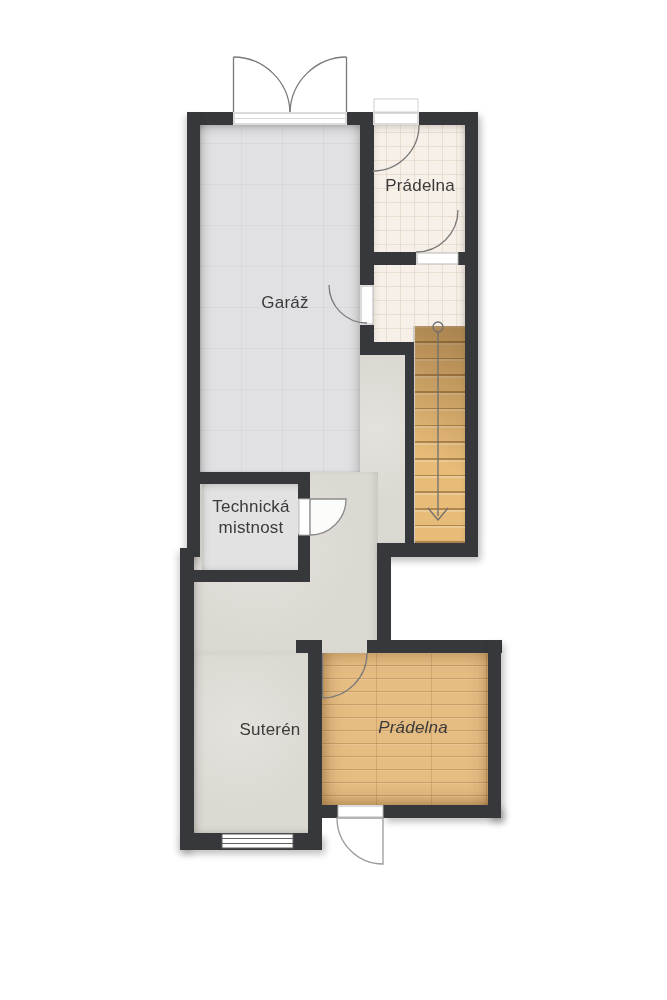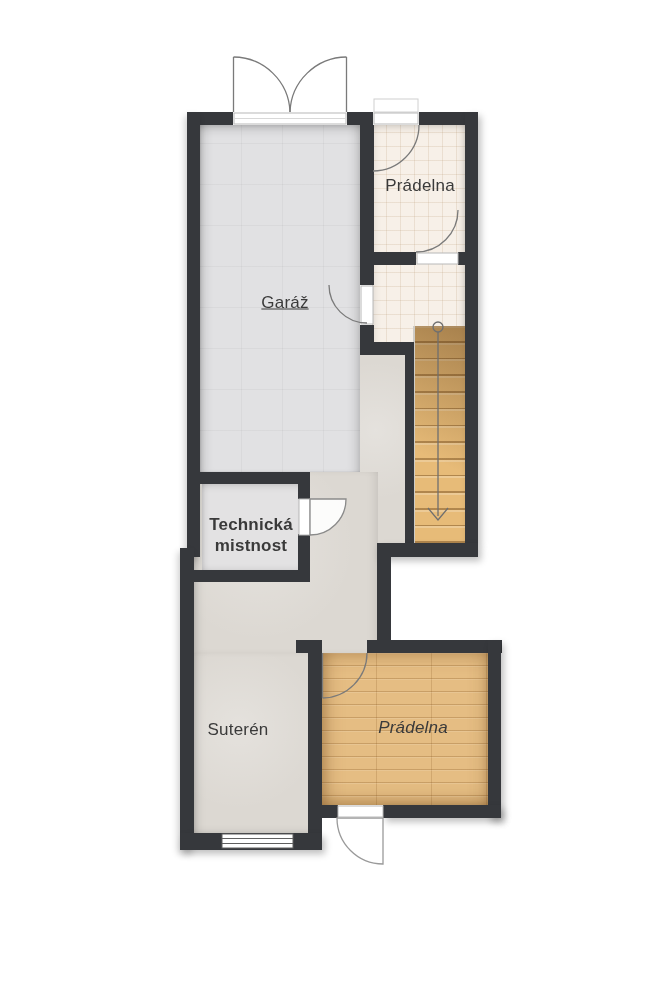--- a/index.html
+++ b/index.html
@@ -135,21 +135,21 @@
       </g>
 
       <g stroke="#6f6f6f">
         <circle cx="438" cy="327" r="5"></circle>
         <line x1="438" y1="332" x2="438" y2="516"></line>
         <path d="M428,508 L438,520 L448,508"></path>
       </g>
     </g>
   </svg>
 
-  <div class="room-label" style="left:285px;top:302px;text-decoration:underline;">Garáž</div>
+  <div class="room-label" style="left:285px;top:302px;">Garáž</div>
   <div class="room-label" style="left:420px;top:185px;">Prádelna</div>
-  <div class="room-label" style="left:251px;top:535px;font-weight:bold;">
+  <div class="room-label" style="left:251px;top:517px;">
     <div>Technická</div>
     <div>mistnost</div>
   </div>
-  <div class="room-label" style="left:238px;top:729px;">Suterén</div>
+  <div class="room-label" style="left:270px;top:729px;">Suterén</div>
   <div class="room-label" style="left:413px;top:727px;font-style:italic;">Prádelna</div>
 </div>
 
 </body></html>

